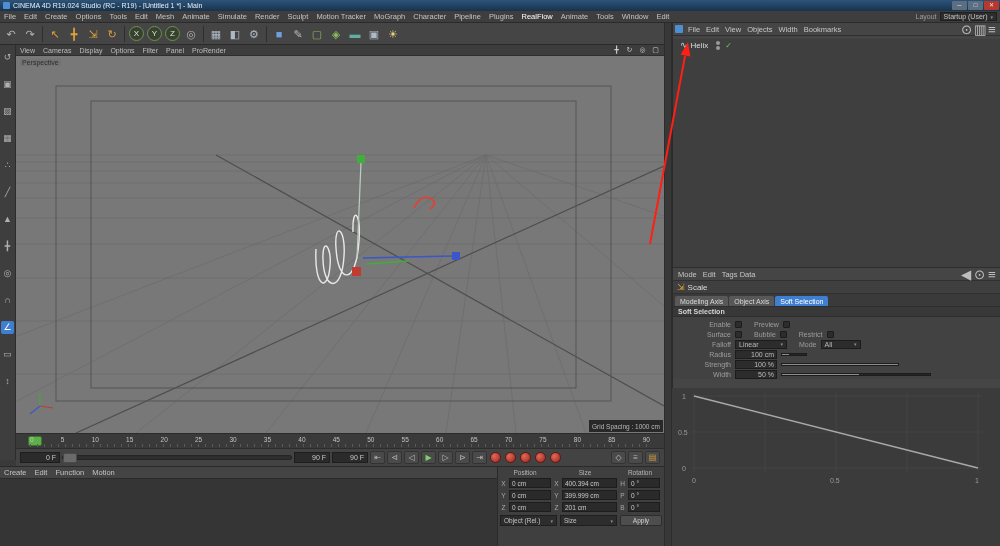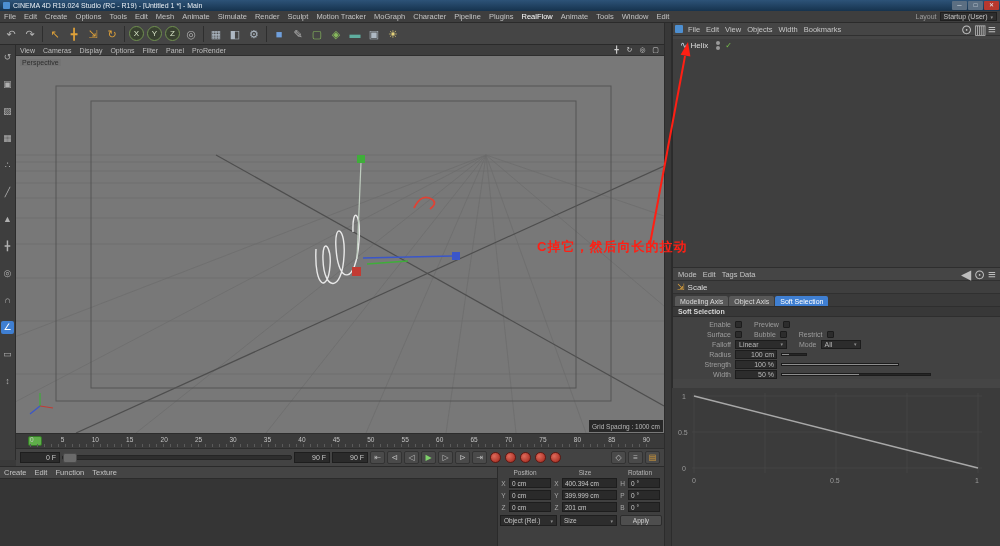--- a/index.html
+++ b/index.html
@@ -376,21 +376,21 @@
       <button class="tbtn">≡</button>
       <button class="tbtn warm">▤</button>
     </span>
   </div>
 
   <div class="material-panel">
     <div class="mm-header">
       <span class="mm-mi">Create</span>
       <span class="mm-mi">Edit</span>
       <span class="mm-mi">Function</span>
-      <span class="mm-mi">Texture</span>
+      <span class="mm-mi">Motion</span>
     </div>
   </div>
 
   <div class="coords-panel">
     <div class="coords-headers">
       <span class="ch1">Position</span>
       <span class="ch2">Size</span>
       <span class="ch3">Rotation</span>
     </div>
     <div class="coords-grid">
@@ -543,19 +543,18 @@
         <text x="10" y="11">1</text>
         <text x="6" y="47">0.5</text>
         <text x="10" y="83">0</text>
         <text x="20" y="95">0</text>
         <text x="158" y="95">0.5</text>
         <text x="303" y="95">1</text>
       </g>
     </svg>
   </div>
 
-  <div class="annotation-text">C掉它，然后向长的拉动</div>
   <svg class="annotation-arrow" width="1000" height="546" viewBox="0 0 1000 546">
     <line x1="650" y1="244" x2="685" y2="56" stroke="#ff1f14" stroke-width="2"></line>
     <polygon points="688,42 690.4,56.6 680.6,54.8" fill="#ff1f14"></polygon>
   </svg>
 
 </div>
 
 </body></html>

